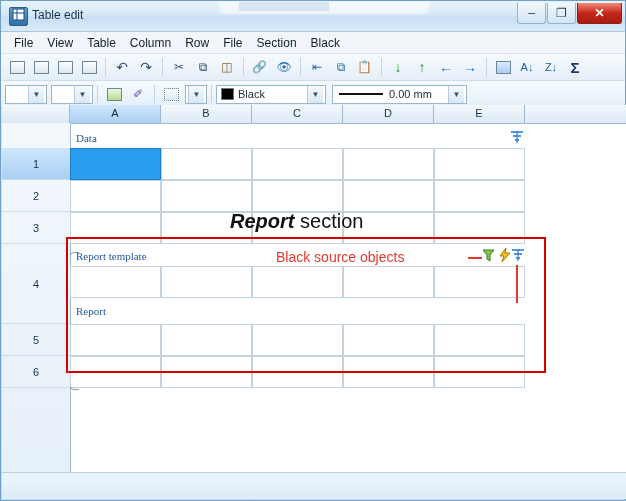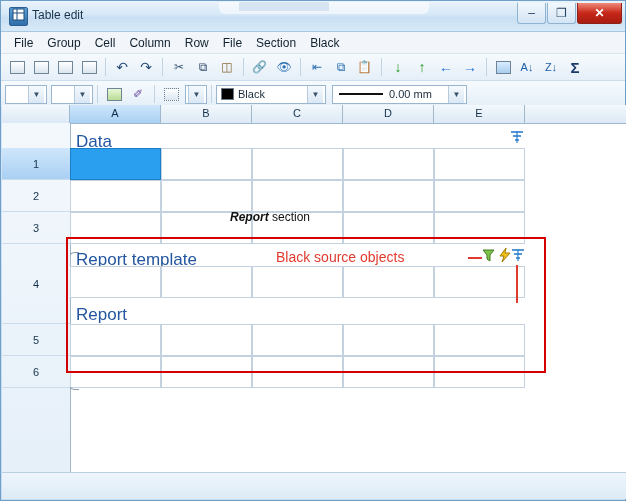--- a/index.html
+++ b/index.html
@@ -228,27 +228,27 @@
     box-sizing: border-box;
     border: 1px solid #c3d2de;
     background: #fff;
   }
   .cell.active {
     background: #2a9ff0;
     border: 1px solid #1a7fc7;
   }
   .label-text {
     position: absolute;
-    font-family: Liberation Sans, sans-serif;
-    font-size: 17px;
+    font-family: Liberation Serif, serif;
+    font-size: 11px;
     color: #2356a0;
   }
   .section-title {
     position: absolute;
-    font-size: 12px;
+    font-size: 20px;
     color: #111;
     white-space: nowrap;
   }
   .section-title i { font-style: italic; font-weight: bold; }
   .rep-border {
     position: absolute;
     border: 2px solid #d40000;
     box-sizing: border-box;
     pointer-events: none;
   }
@@ -304,22 +304,22 @@
     <div class="title-text">Table edit</div>
     <div class="winbtns">
       <div class="winbtn">–</div>
       <div class="winbtn">❐</div>
       <div class="winbtn close">✕</div>
     </div>
   </div>
 
   <div class="menubar">
     <div class="menuitem">File</div>
-    <div class="menuitem">Group</div>
-    <div class="menuitem">Cell</div>
+    <div class="menuitem">View</div>
+    <div class="menuitem">Table</div>
     <div class="menuitem">Column</div>
     <div class="menuitem">Row</div>
     <div class="menuitem">File</div>
     <div class="menuitem">Section</div>
     <div class="menuitem">Black</div>
   </div>
 
   <div class="toolbar">
     <div class="tbtn">
         <div class="ico-sq"></div>

